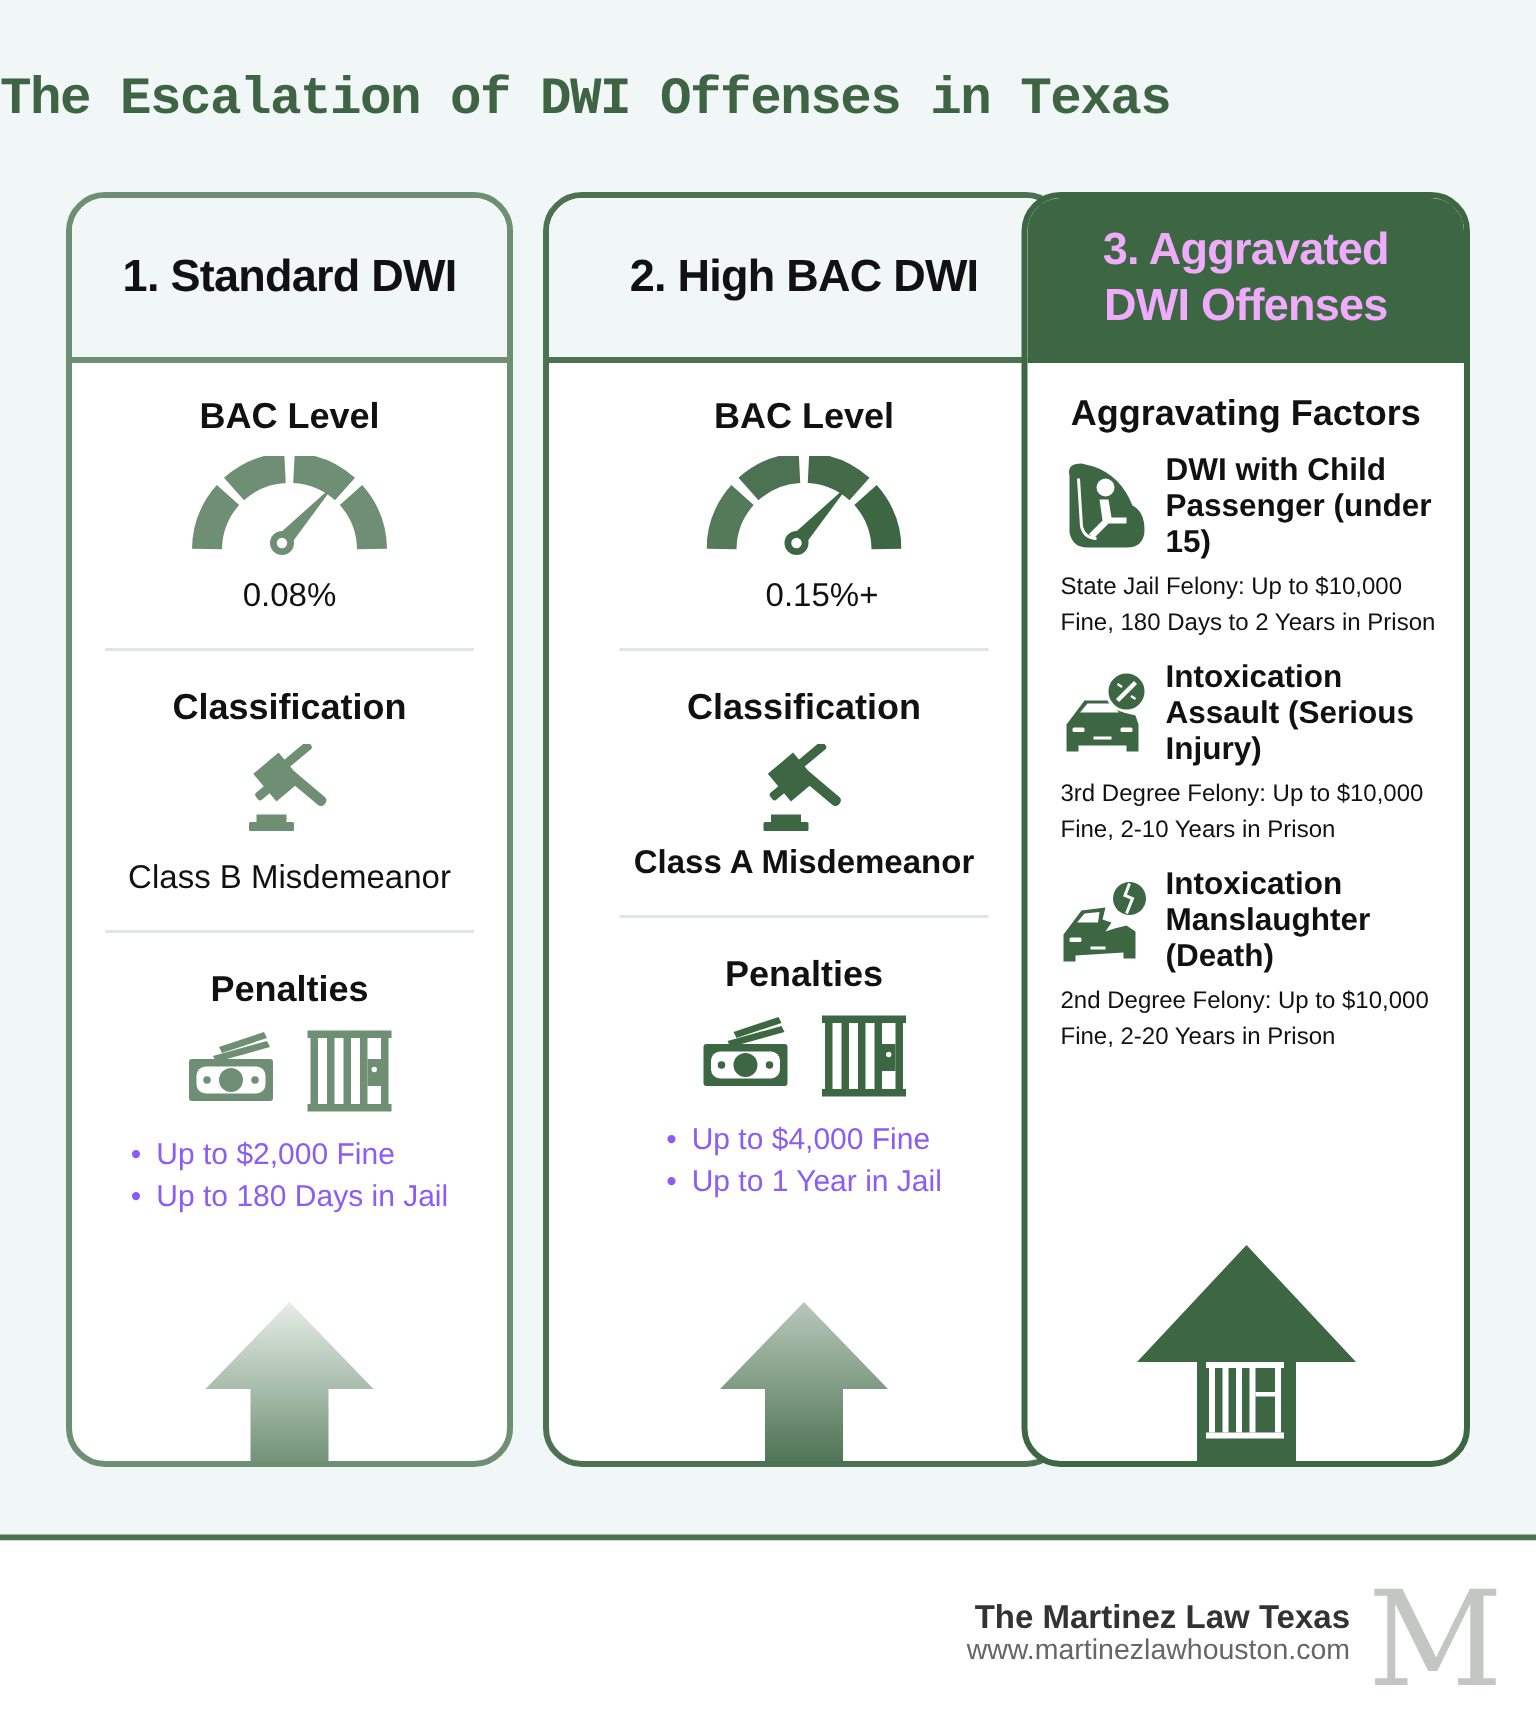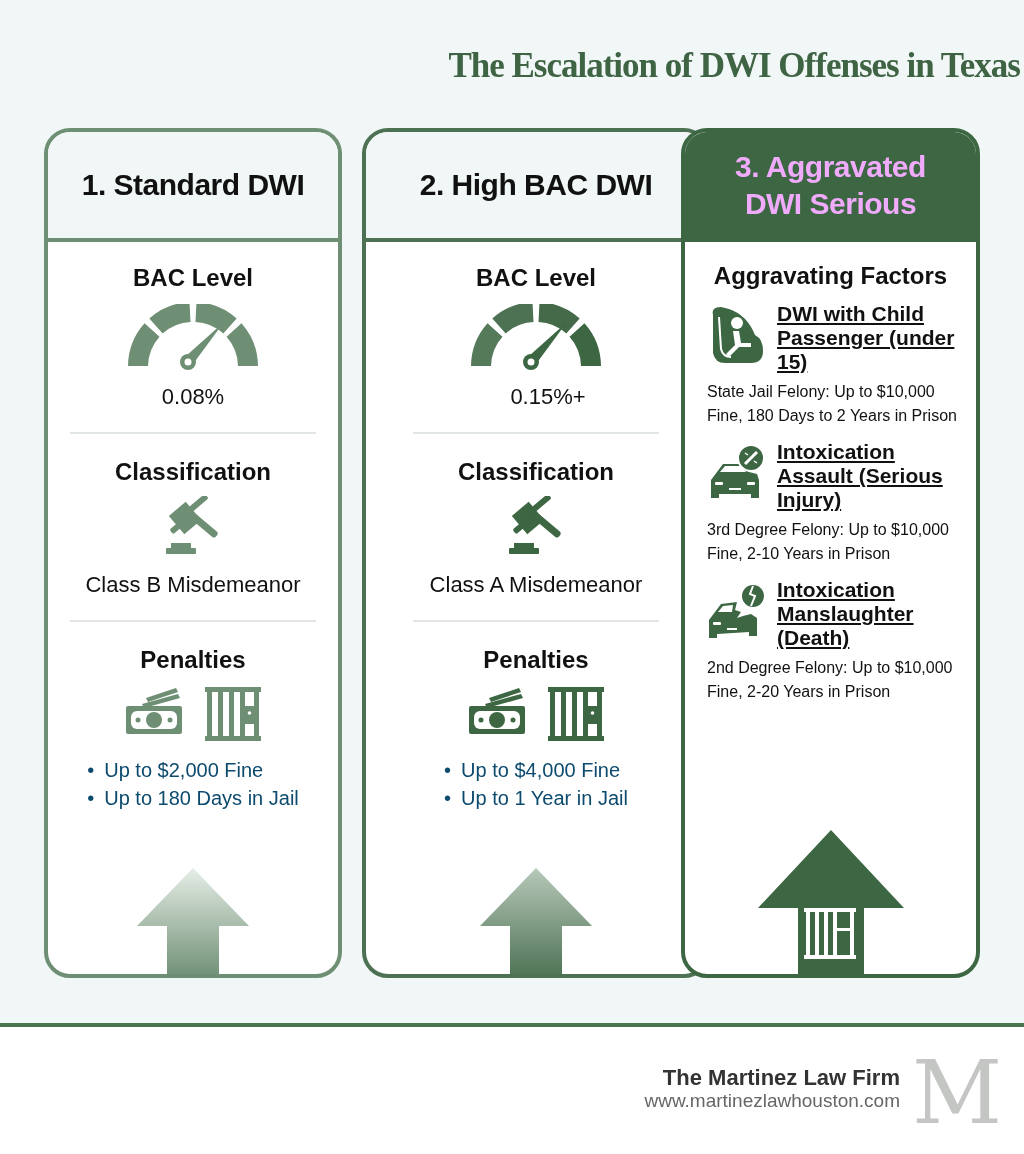--- a/index.html
+++ b/index.html
@@ -6,22 +6,22 @@
   html, body { width: 1024px; height: 1154px; }
   body {
     font-family: "Liberation Sans", sans-serif;
     background: #f1f6f6;
     position: relative;
     overflow: hidden;
     color: #111;
   }
   .main-title {
     position: absolute; left: 0; top: 46px; width: 1020px;
-    text-align: right;
-    font-family: Liberation Serif, serif;
+    text-align: left;
+    font-family: Liberation Mono, monospace;
     font-weight: bold; font-size: 35px; letter-spacing: -1px;
     color: #3e6444;
   }
   .card {
     position: absolute; top: 128px; height: 850px;
     background: #ffffff;
     border: 4px solid #6b8c70;
     border-radius: 26px;
     overflow: hidden;
   }
@@ -37,25 +37,25 @@
     letter-spacing: -0.5px;
   }
   .c1 .card-head { border-bottom-color: #6f8f74; }
   .c2 .card-head { border-bottom-color: #4d7253; }
   .c3 .card-head { background: #3d6643; color: #f0abfc; border-bottom-color: #3d6643; line-height: 1.25; }
   .section { text-align: center; }
   .sec-title { font-weight: bold; font-size: 24px; color: #111; }
   .sec-value { font-size: 22px; color: #111; }
   .divider { height: 2px; background: #e2e6e3; margin: 0 auto; width: 246px; }
   .icon { display: block; margin: 0 auto; }
-  .bullets { list-style: none; text-align: left; display: inline-block; font-size: 20px; line-height: 28px; color: #0c4a6e; }
+  .bullets { list-style: none; text-align: left; display: inline-block; font-size: 20px; line-height: 28px; color: #8b5cf6; }
   .bullets li::before { content: "\2022"; margin-right: 10px; }
   .arrow { position: absolute; left: 50%; bottom: -4px; transform: translateX(-50%); }
   .factor { position: relative; padding-left: 22px; padding-right: 10px; }
-  .factor-head { display: flex; align-items: center; text-decoration: underline; }
+  .factor-head { display: flex; align-items: flex-end; }
   .factor-icon { width: 70px; flex: 0 0 70px; }
   .factor-title { font-weight: bold; font-size: 21px; line-height: 24px; color: #111; }
   .factor-desc { font-size: 16px; line-height: 24px; color: #111; margin-top: 6px; }
   .footer-line { position: absolute; left: 0; top: 1023px; width: 1024px; height: 4px; background: #4b7350; }
   .footer { position: absolute; left: 0; top: 1027px; width: 1024px; height: 127px; background: #ffffff; }
   .firm-name { position: absolute; right: 124px; top: 38px; font-weight: bold; font-size: 22px; color: #333; }
   .firm-url { position: absolute; right: 124px; top: 63px; font-size: 19px; color: #666; }
   .logo-m { position: absolute; right: 22px; top: 14px; font-family: "DejaVu Serif", serif; font-size: 88px; color: #c4c6c4; font-weight: normal; }
 </style>
 </head>
@@ -169,21 +169,21 @@
     <svg class="icon" width="70" height="66" viewBox="0 0 70 66" style="margin-top:10px;">
       <g fill="#3d6643">
         <rect x="16" y="10" width="22" height="24" transform="rotate(-40 27 22)"></rect>
         <rect x="10" y="24" width="28" height="6" rx="2" transform="rotate(-40 24 27)"></rect>
         <rect x="24" y="6" width="28" height="6" rx="2" transform="rotate(-40 38 9)"></rect>
         <rect x="30" y="26" width="32" height="7" rx="3" transform="rotate(40 46 30)"></rect>
         <rect x="8" y="52" width="30" height="6" rx="1"></rect>
         <rect x="13" y="47" width="20" height="6"></rect>
       </g>
     </svg>
-    <div class="sec-value" style="margin-top:10px;">Class A Misdemeanor</div>
+    <div class="sec-value" style="font-weight:bold;">Class A Misdemeanor</div>
   </div>
   <div class="divider" style="margin-top:22px;"></div>
 
   <div class="section" style="margin-top:24px;">
     <div class="sec-title">Penalties</div>
     <div style="display:flex;justify-content:center;gap:20px;margin-top:12px;">
       <svg width="60" height="50" viewBox="0 0 60 50">
         <g fill="#3d6643">
           <path d="M22 12 L52 2 L54 6 L24 16Z"></path>
           <path d="M18 18 L54 8 L56 12 L20 22Z"></path>
@@ -222,21 +222,21 @@
       </linearGradient>
     </defs>
     <path d="M58 2 L114 60 L84 60 L84 112 L32 112 L32 60 L2 60 Z" fill="url(#g2)"></path>
   </svg>
 </div>
 
 <div class="card c3">
   <div class="card-head">
     <div>
       <div>3. Aggravated</div>
-      <div>DWI Serious</div>
+      <div>DWI Offenses</div>
     </div>
   </div>
 
   <div class="section" style="margin-top:20px;">
     <div class="sec-title">Aggravating Factors</div>
   </div>
 
   <div class="factor" style="margin-top:12px;">
     <div class="factor-head">
       <div class="factor-icon">
@@ -298,16 +298,16 @@
       <rect x="68" y="84" width="4" height="43"></rect>
       <rect x="77" y="84" width="4" height="43"></rect>
       <rect x="94" y="84" width="4" height="43"></rect>
       <rect x="81" y="100" width="13" height="3"></rect>
     </g>
   </svg>
 </div>
 
 <div class="footer-line"></div>
 <div class="footer">
-  <div class="firm-name">The Martinez Law Firm</div>
+  <div class="firm-name">The Martinez Law Texas</div>
   <div class="firm-url">www.martinezlawhouston.com</div>
   <div class="logo-m">M</div>
 </div>
 
 </body></html>

